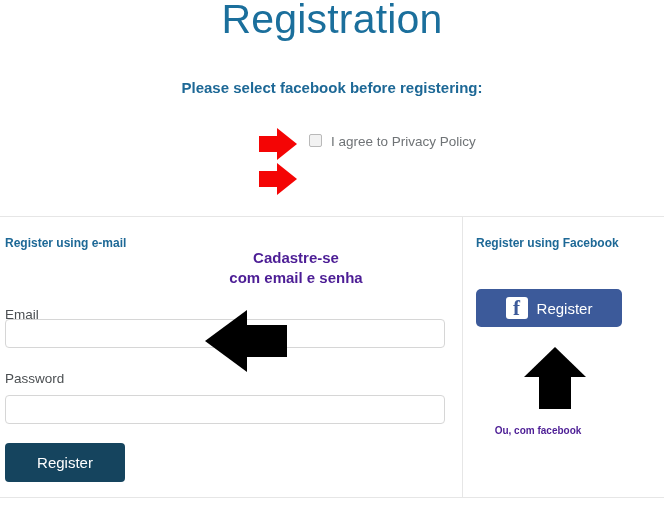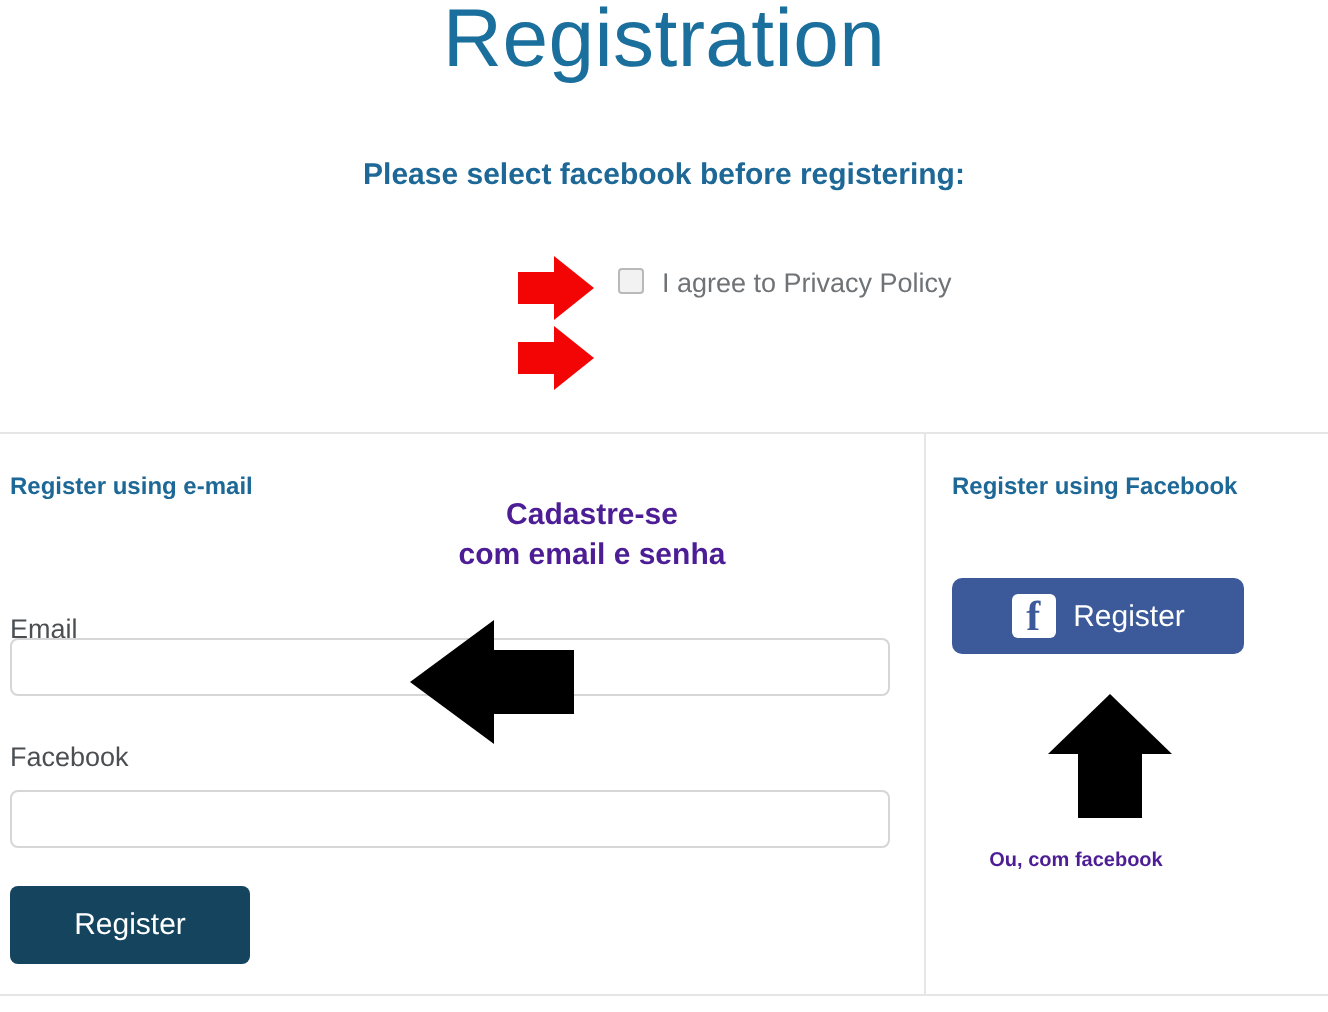--- a/index.html
+++ b/index.html
@@ -303,21 +303,21 @@
 <div class="divider-h" id="divider-top"></div>
 <div class="divider-v" id="divider-mid"></div>
 <div class="divider-h" id="divider-bottom"></div>
 
 <div class="col-email">
   <div class="section-title">Register using e-mail</div>
 
   <label class="field-label" id="email-label">Email</label>
   <input class="text-input" id="email-input" type="text" placeholder="" style="">
 
-  <label class="field-label" id="password-label">Facebook</label>
+  <label class="field-label" id="password-label">Password</label>
   <input class="text-input" id="password-input" type="password" placeholder="" style="">
 </div>
 
 <button class="btn-register">Register</button>
 
 <div class="orange-note" id="note-email">Cadastre-se
 com email e senha</div>
 
 <div id="black-arrow-left">
   <span class="shaft"></span>

